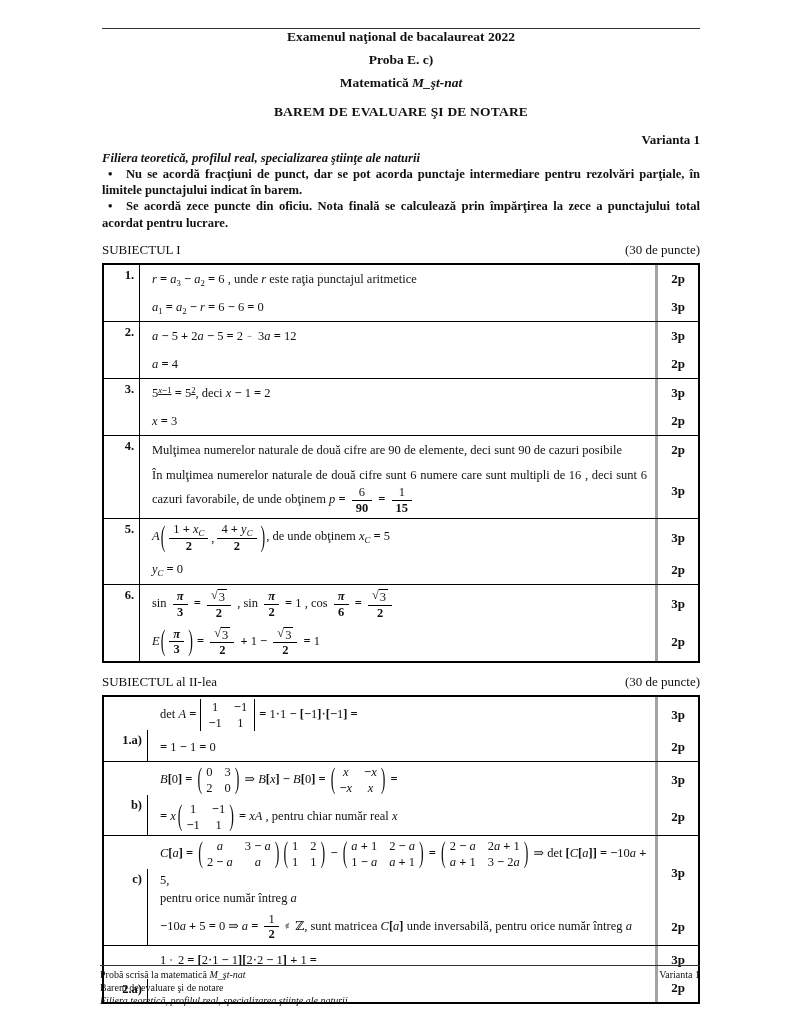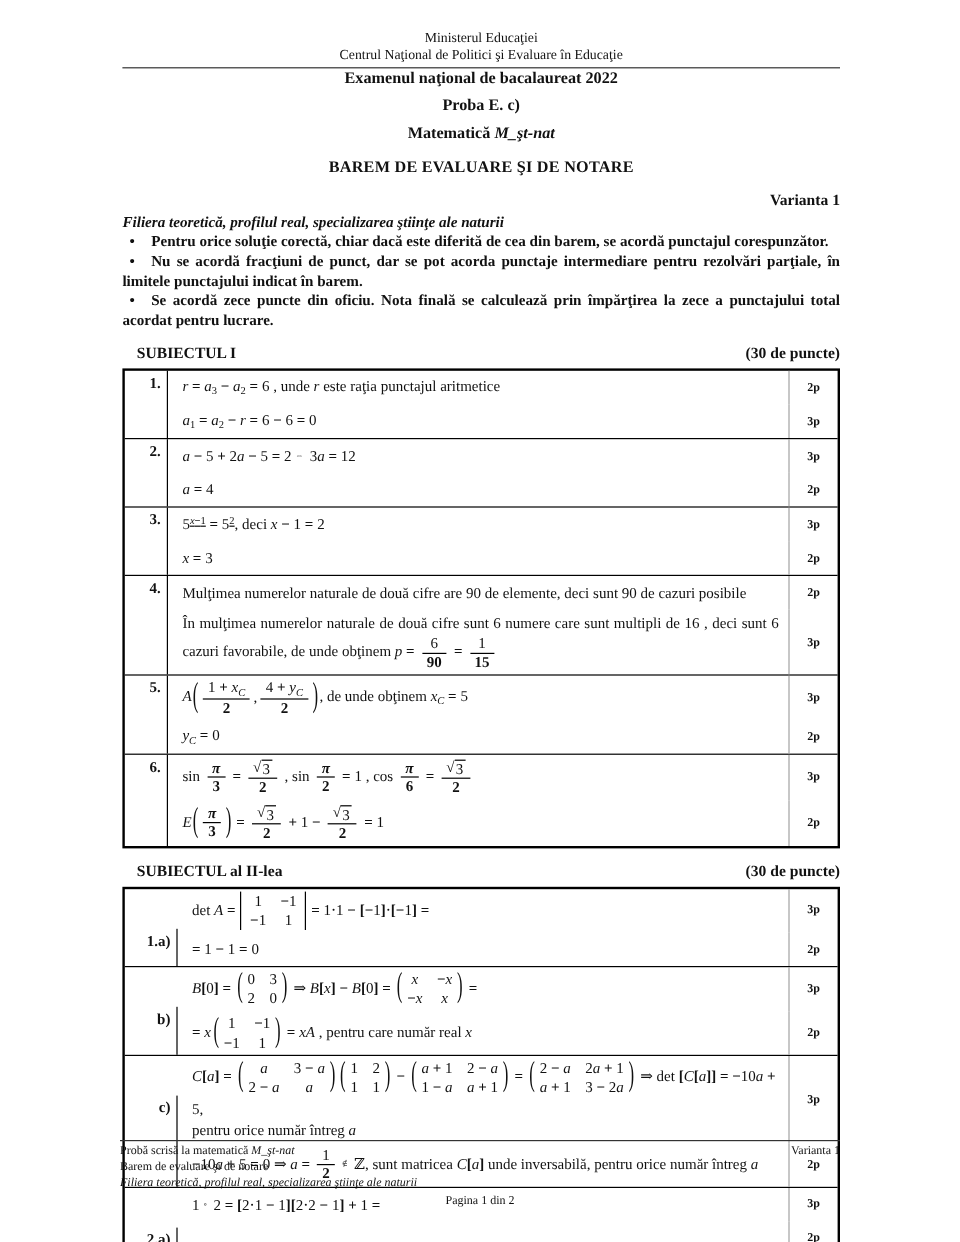--- a/index.html
+++ b/index.html
@@ -11,36 +11,36 @@
   .top-rule{border:none;border-bottom:1.2px solid #333;margin:2px 0 0 0;}
   
   .titles{text-align:center;font-weight:700;font-size:13.5px;line-height:1.2;}
   .titles .tl{margin-bottom:7px;}
   .titles .barem{margin-top:12px;letter-spacing:.2px;}
   .variant{text-align:right;font-weight:700;font-size:13px;margin-top:12px;}
   .filiera{font-weight:700;font-style:italic;font-size:12.6px;margin-top:3px;}
   .bullet{font-weight:700;font-size:12.6px;line-height:1.3;text-align:justify;}
   .bullet .dot{display:inline-block;width:24px;padding-left:6px;box-sizing:border-box;}
   
-  .sec-head{display:flex;justify-content:space-between;font-weight:700;font-size:13px;
-            margin:11px 0 5px 12px;}
+  .sec-head{display:flex;justify-content:space-between;font-weight:400;font-size:13px;
+            margin:11px 0 5px 0;}
   
   .tbl{border:2px solid #000;margin-bottom:2px;}
   .row{display:flex;border-bottom:1px solid #000;}
   .row:last-child{border-bottom:none;}
   .numc{width:36px;border-right:1px solid #000;box-sizing:border-box;font-weight:700;
         text-align:right;padding:3px 5px 0 0;}
   .tbl2 .numc{width:44px;margin-top:33px;}
   .steps{flex:1;display:flex;flex-direction:column;min-width:0;}
   .step{display:flex;align-items:stretch;flex:1;}
   .cell{flex:1;display:flex;align-items:center;min-height:24px;padding:2px 8px 2px 12px;min-width:0;}
   .cin{width:100%;line-height:1.45;}
   .just .cin{text-align:justify;}
-  .pts{width:40px;border-left:1px solid #a3a3a3;display:flex;align-items:center;
-       justify-content:center;font-weight:700;font-size:10px;}
+  .pts{width:40px;border-left:3px solid #a3a3a3;display:flex;align-items:center;
+       justify-content:center;font-weight:700;font-size:13px;}
   
   .it{font-style:italic;}
   .op{font-weight:700;}
   .pi{font-style:italic;font-weight:700;}
   .brk{font-size:0.55em;letter-spacing:2px;opacity:.8;vertical-align:2px;}
   .sb{font-size:0.7em;vertical-align:-0.3em;}
   .sp{font-size:0.7em;vertical-align:0.45em;text-decoration:underline;}
   .frac{display:inline-flex;flex-direction:column;align-items:center;vertical-align:middle;
         margin:1px 3px;line-height:1.15;text-align:center;}
   .frac .num{align-self:stretch;border-bottom:1.1px solid #000;padding:0 4px;}
@@ -60,38 +60,33 @@
   .f-rule{border:none;border-top:1.2px solid #333;margin:0 0 2px 0;}
   .f1{display:flex;justify-content:space-between;}
   .f3{font-style:italic;}
   .fpage{text-align:center;margin-top:2px;}
 </style>
 </head>
 <body>
 
 <div class="page">
 
-  <div class="org">
-    <div>Ministerul Educaţiei</div>
-    <div>Centrul Naţional de Politici şi Evaluare în Educaţie</div>
-  </div>
   <hr class="top-rule">
 
   <div class="titles">
     <div class="tl">Examenul naţional de bacalaureat 2022</div>
     <div class="tl">Proba E. c)</div>
     <div class="tl"><span>Matematică </span><i>M_şt-nat</i></div>
     <div class="barem">BAREM DE EVALUARE ŞI DE NOTARE</div>
   </div>
 
   <div class="variant">Varianta 1</div>
 
   <div class="filiera">Filiera teoretică, profilul real, specializarea ştiinţe ale naturii</div>
   <div id="bullets">
-      <div class="bullet"><span class="dot">•</span><span class="btx">Pentru orice soluţie corectă, chiar dacă este diferită de cea din barem, se acordă punctajul corespunzător.</span></div>
       <div class="bullet"><span class="dot">•</span><span class="btx">Nu se acordă fracţiuni de punct, dar se pot acorda punctaje intermediare pentru rezolvări parţiale, în limitele punctajului indicat în barem.</span></div>
       <div class="bullet"><span class="dot">•</span><span class="btx">Se acordă zece puncte din oficiu. Nota finală se calculează prin împărţirea la zece a punctajului total acordat pentru lucrare.</span></div>
     </div>
 
   <div id="sections">
       <div class="sec-head">
         <span class="sec-title">SUBIECTUL I</span>
         <span class="sec-pts">(30 de puncte)</span>
       </div>
       <div class="tbl">
@@ -316,21 +311,21 @@
               <div class="cell">
                 <div class="cin"><span class="op">=</span> <span class="it">x</span><span class="mat">
                     <span class="bigd">(</span>
                     <span class="grid">
                       <span class="mc">1</span>
                       <span class="mc"><span class="op">−</span>1</span>
                       <span class="mc"><span class="op">−</span>1</span>
                       <span class="mc">1</span>
                     </span>
                     <span class="bigd">)</span>
-                  </span> <span class="op">=</span> <span class="it">x</span><span class="it">A</span><span class="tx"> , pentru care număr real </span><span class="it">x</span></div>
+                  </span> <span class="op">=</span> <span class="it">x</span><span class="it">A</span><span class="tx"> , pentru chiar număr real </span><span class="it">x</span></div>
               </div>
               <div class="pts">2p</div>
             </div>
           </div>
         </div>
         <div class="row">
           <div class="numc">c)</div>
           <div class="steps">
             <div class="step">
               <div class="cell">
@@ -404,16 +399,15 @@
     </div>
 
   <div class="footer">
     <hr class="f-rule">
     <div class="f1">
       <span><span>Probă scrisă la matematică </span><i>M_şt-nat</i></span>
       <span>Varianta 1</span>
     </div>
     <div>Barem de evaluare şi de notare</div>
     <div class="f3">Filiera teoretică, profilul real, specializarea ştiinţe ale naturii</div>
-    <div class="fpage">Pagina 1 din 2</div>
   </div>
 
 </div>
 
 </body></html>

